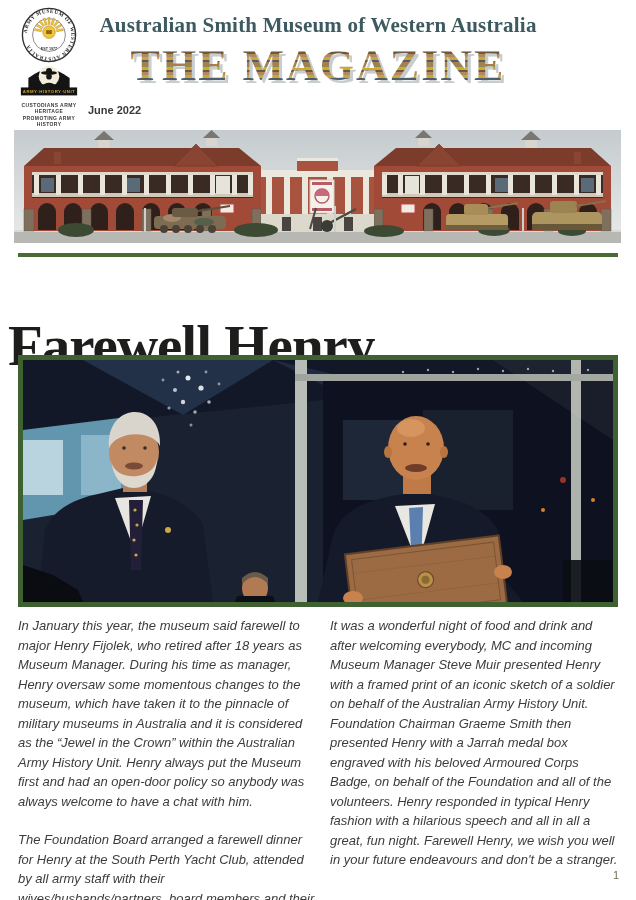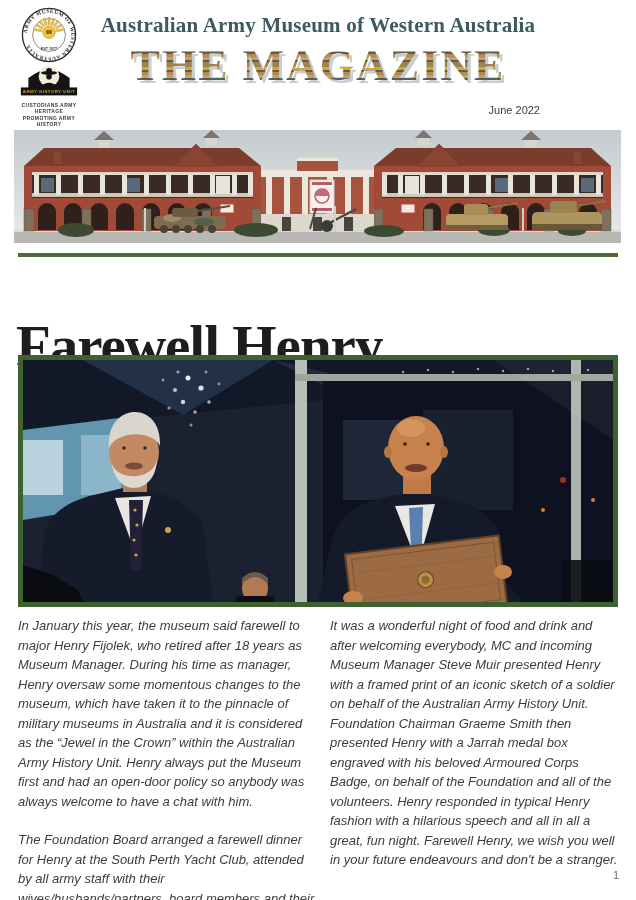--- a/index.html
+++ b/index.html
@@ -19,28 +19,28 @@
              letter-spacing:2px;white-space:nowrap;line-height:60px;}
   .mag-shadow{color:#c8cdd0;transform:translate(3px,3px);}
   .mag-fill{color:#8a7a52;}
   @supports ((-webkit-background-clip:text) or (background-clip:text)){
     .mag-fill{
       background:repeating-linear-gradient(180deg,
         #b2895c 0 3px,#cba43d 3px 6px,#4e5f6b 6px 8px,#a87e4f 8px 11px,
         #8c8a57 11px 13px,#d0a92f 13px 16px,#6b5a40 16px 18px);
       -webkit-background-clip:text;background-clip:text;color:transparent;}
   }
-  .issue-date{position:absolute;left:88px;top:104px;width:452px;text-align:right;
-              font-size:11px;font-weight:normal;color:#3a3a3a;}
+  .issue-date{position:absolute;left:88px;top:104px;width:452px;text-align:left;
+              font-size:11px;font-weight:bold;color:#3a3a3a;}
   .lotterywest{position:absolute;right:12px;top:50px;}
 
   
   .banner{position:absolute;left:14px;top:130px;width:607px;height:113px;}
   .rule{position:absolute;left:18px;top:253px;width:600px;height:4px;background:#4c6b34;}
-  .headline{position:absolute;left:16px;top:278px;font-family:"Liberation Serif",serif;
+  .headline{position:absolute;left:8px;top:278px;font-family:"Liberation Serif",serif;
             font-weight:bold;font-size:57px;color:#1d1d1b;letter-spacing:-1px;line-height:60px;}
 
   
   .photo-frame{position:absolute;left:18px;top:355px;width:600px;height:252px;
                border:5px solid #3f6030;box-sizing:border-box;background:#1a2130;}
   .photo-frame svg{display:block;}
 
   
   .columns{position:absolute;left:18px;top:616px;width:601px;display:flex;gap:15px;}
   .col{font-size:13px;line-height:19.5px;color:#3c3c3c;}
@@ -92,21 +92,21 @@
       <circle cx="32" cy="10.5" r="3.2" fill="#141414"></circle>
       <circle cx="32" cy="16.5" r="3" fill="#141414"></circle>
       <path d="M23,27 Q32,19 41,27 L41,29 L23,29 Z" fill="#141414"></path>
       <rect x="2" y="28" width="60" height="8.5" fill="#141414"></rect>
       <text x="32" y="34.3" text-anchor="middle" font-size="4.6" font-weight="bold" fill="#c9a23c" letter-spacing="0.5">ARMY·HISTORY·UNIT</text>
     </svg>
     <div class="ahu-motto">CUSTODIANS ARMY HERITAGE</div>
     <div class="ahu-motto">PROMOTING ARMY HISTORY</div>
   </div>
 
-  <div class="org-title">Australian Army Museum of Western Australia</div>
+  <div class="org-title">Australian Smith Museum of Western Australia</div>
   <div class="mag-layer mag-shadow">THE MAGAZINE</div>
   <div class="mag-layer mag-fill">THE MAGAZINE</div>
   <div class="issue-date">June 2022</div>
 
 
   <div class="banner">
     <svg width="607" height="113" viewBox="0 0 607 113">
       <defs>
         <linearGradient id="sky" x1="0" y1="0" x2="0" y2="1">
           <stop offset="0" stop-color="#c5cbce"></stop>

